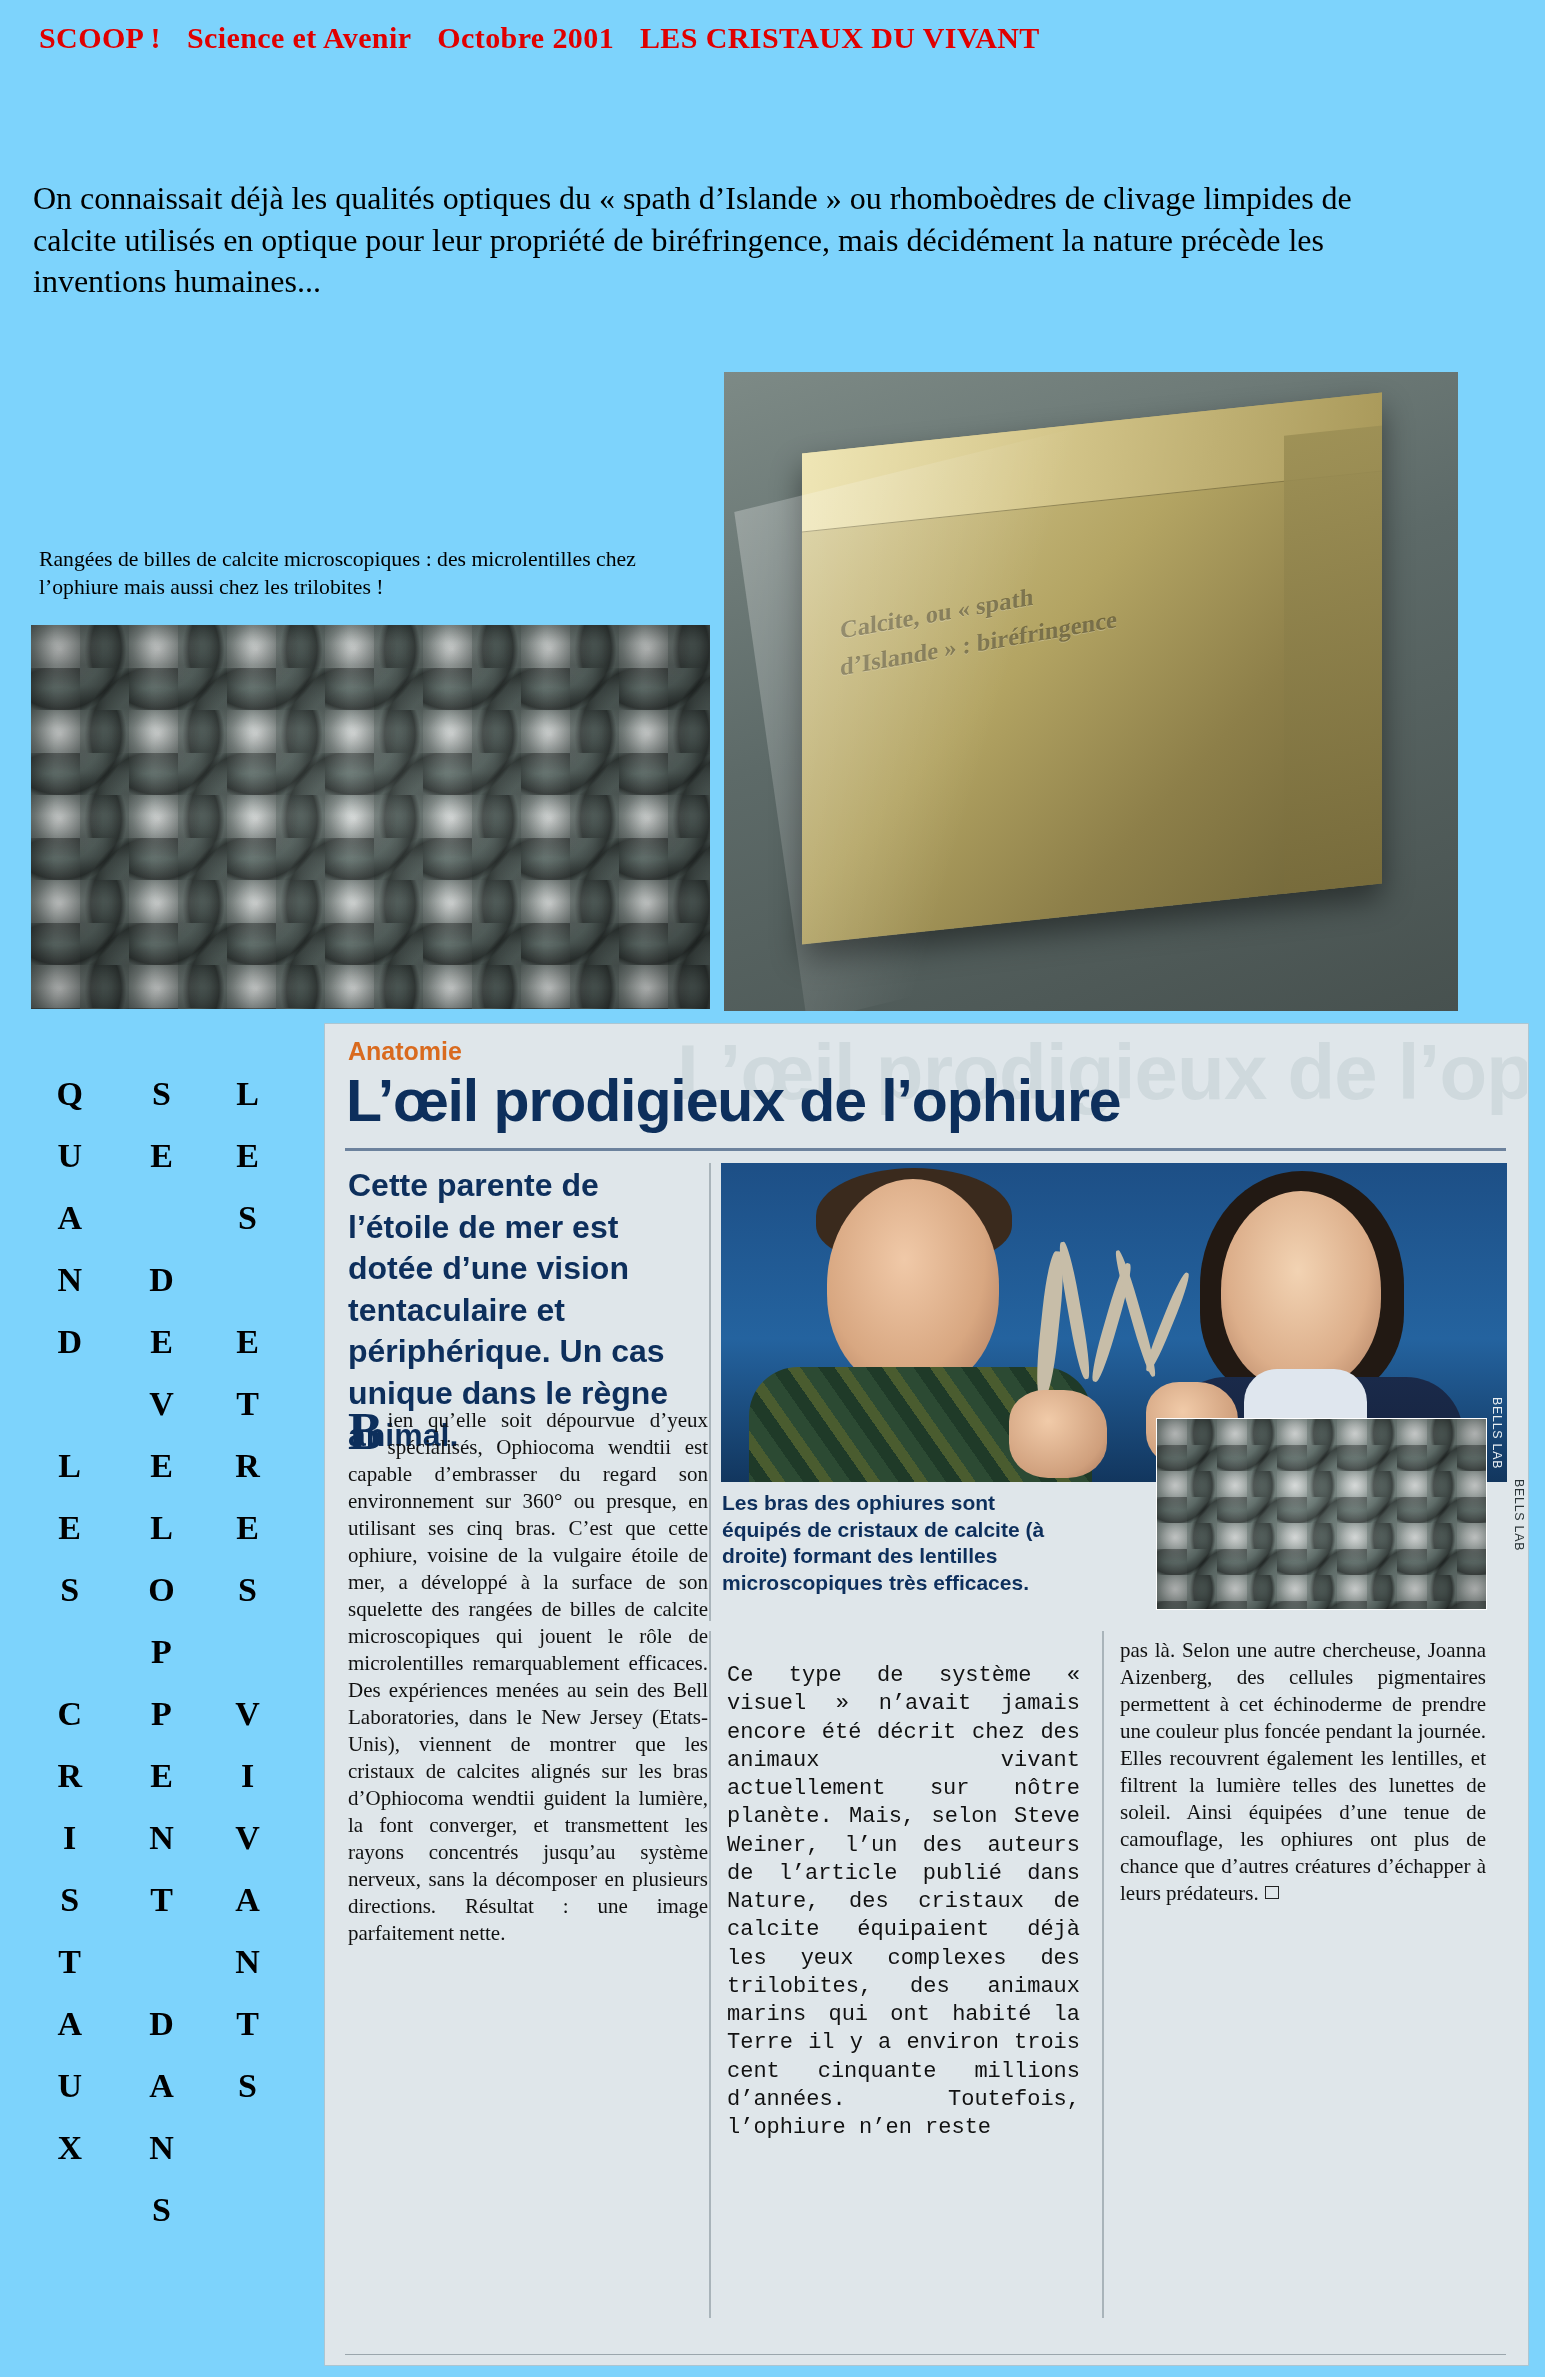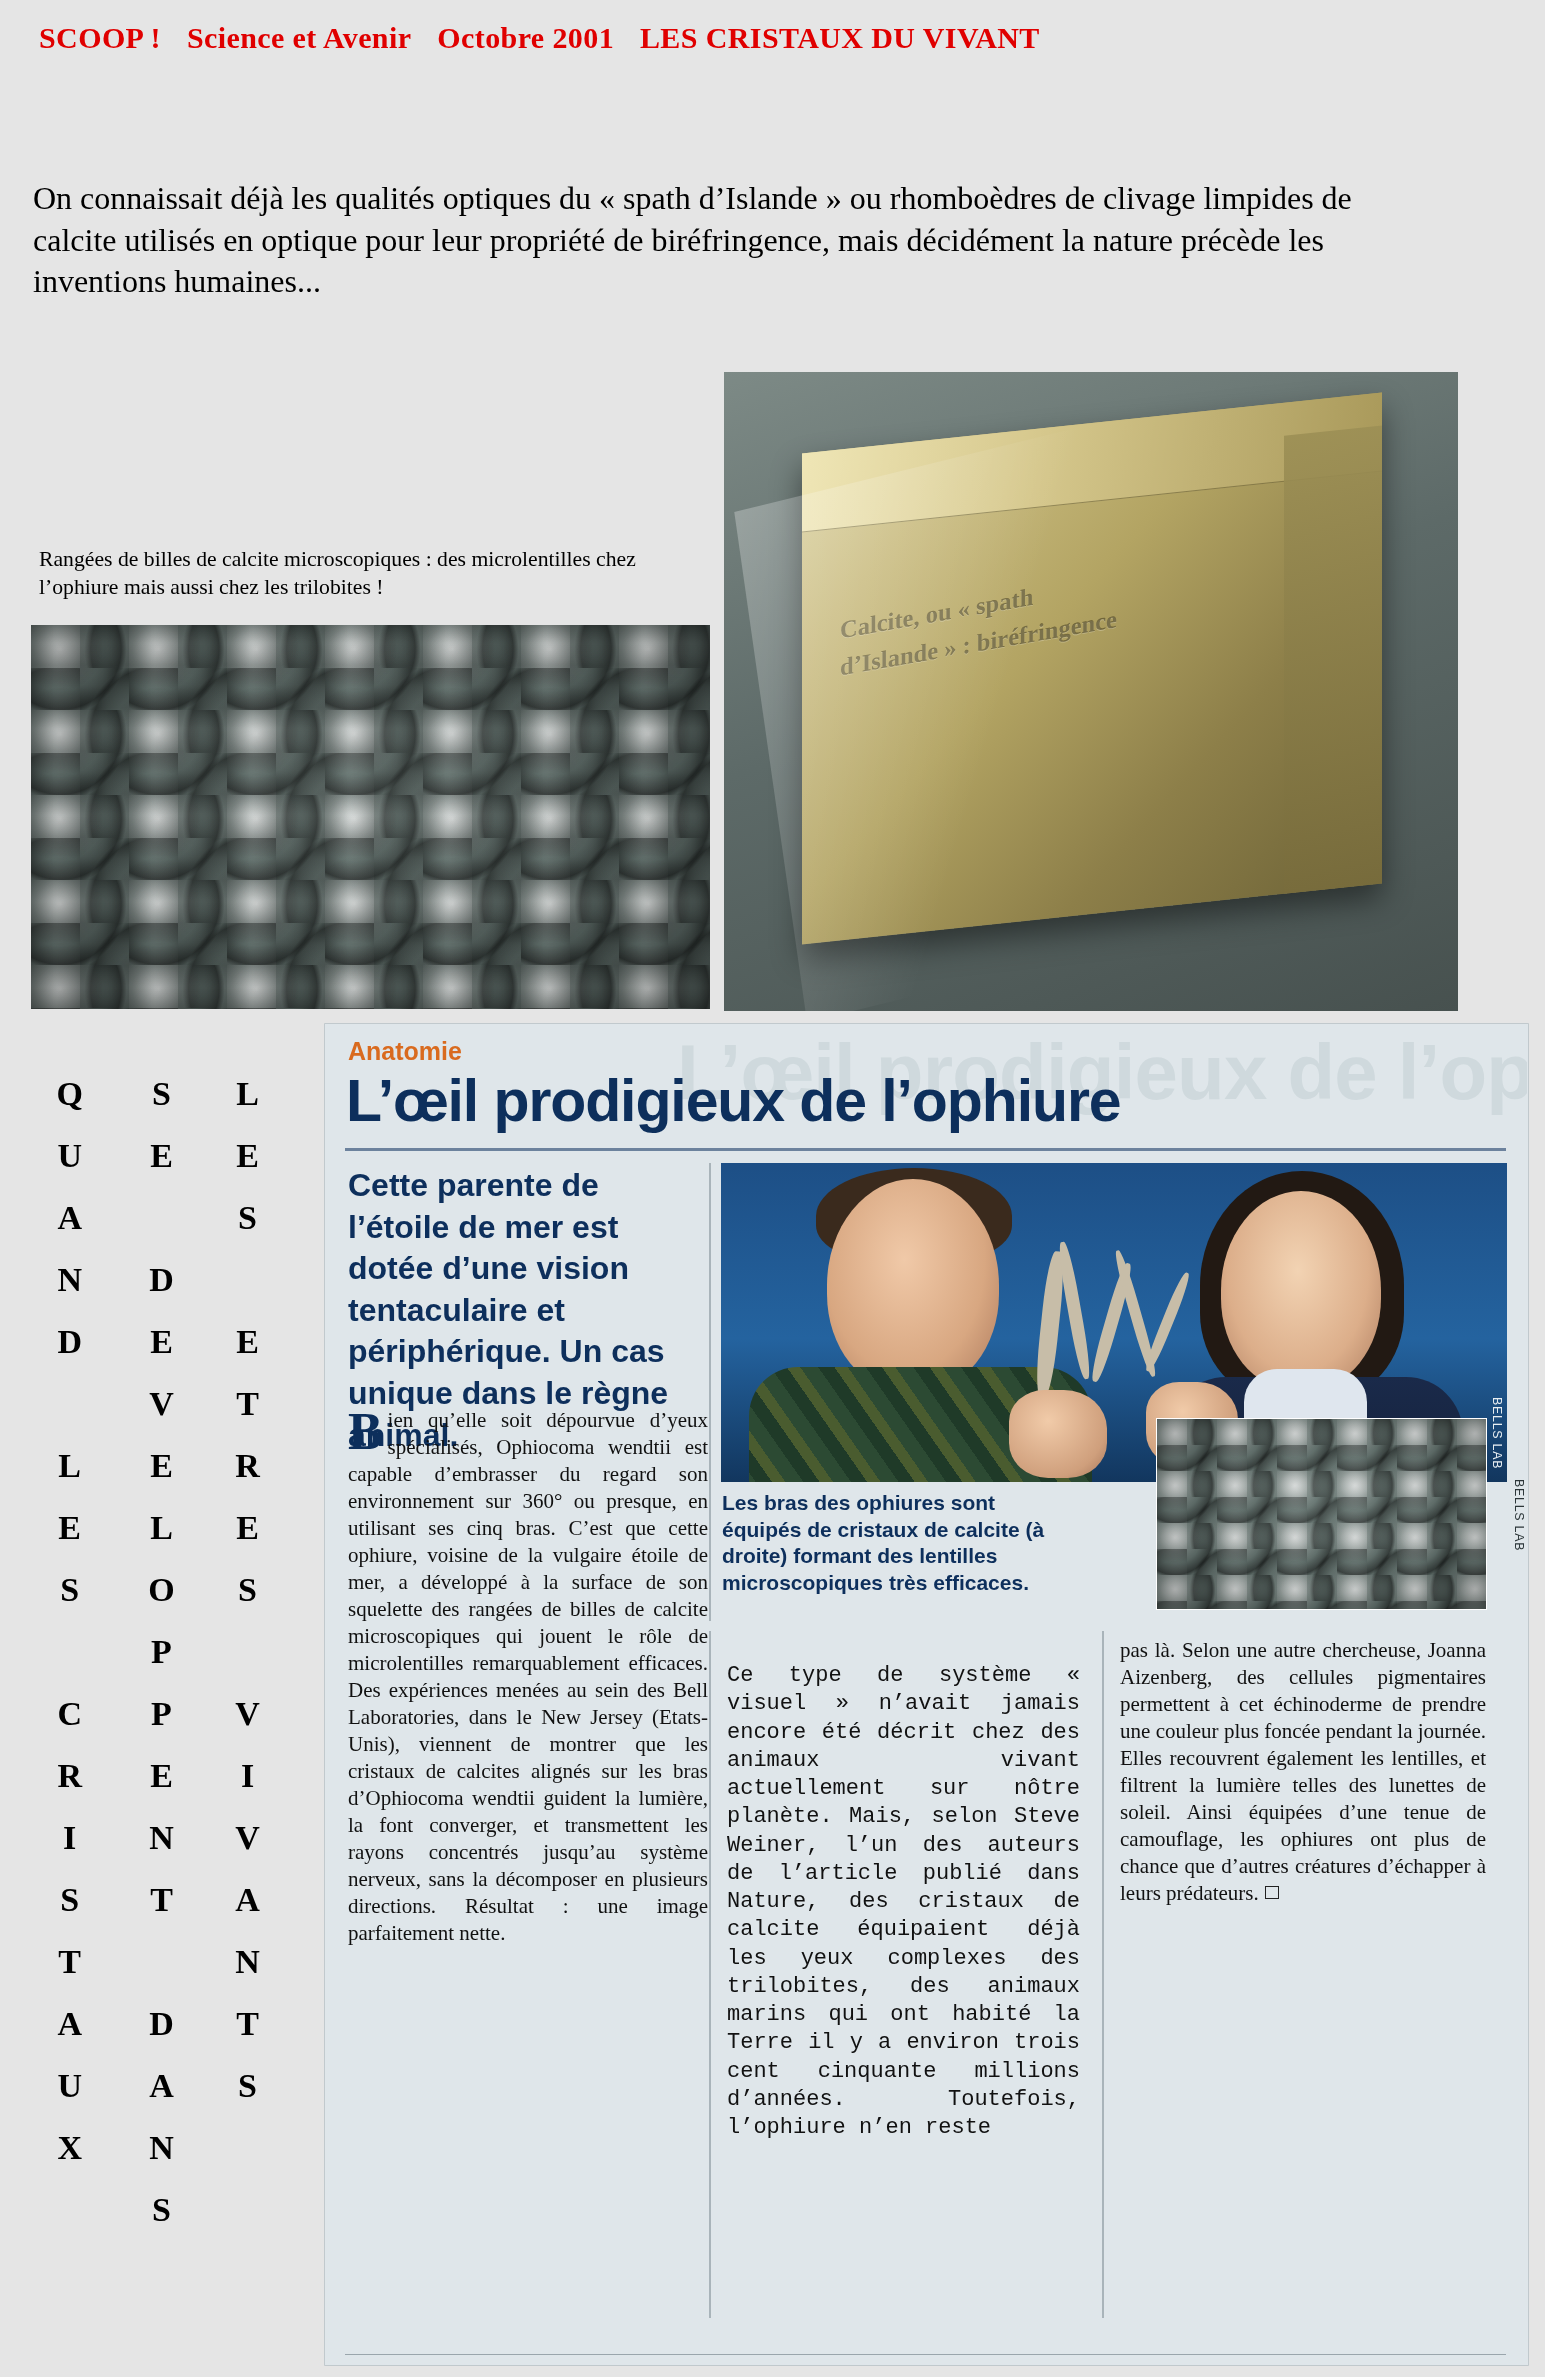--- a/index.html
+++ b/index.html
@@ -12,21 +12,21 @@
     height: 2377px;
     position: relative;
     font-family: "Liberation Serif", serif;
     overflow: hidden;
   }
   .page {
     position: absolute;
     left: 0; top: 0;
     width: 1545px;
     height: 2377px;
-    background: #e5e5e5;
+    background: #7dd3fc;
   }
 
   
   .scoop {
     position: absolute;
     left: 39px;
     top: 21px;
     width: 1390px;
     font-family: "Liberation Serif", serif;
     font-weight: bold;

